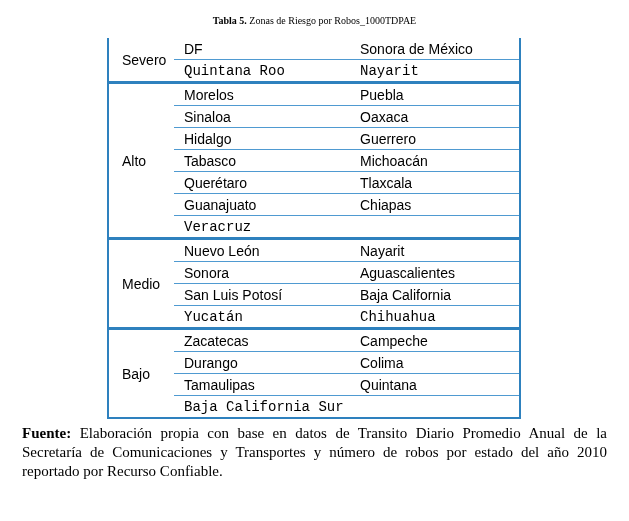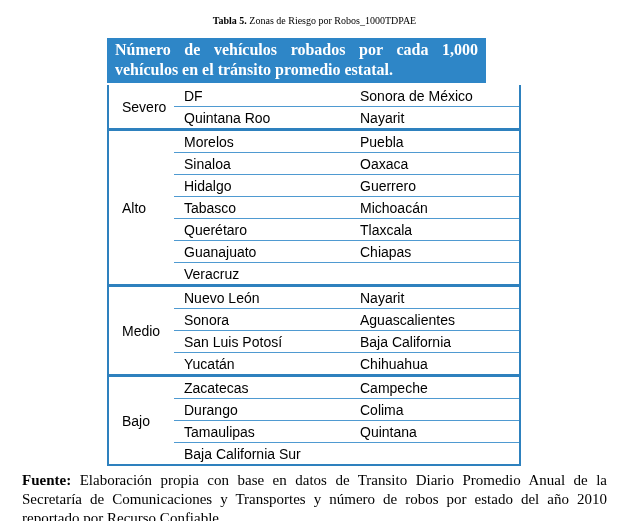--- a/index.html
+++ b/index.html
@@ -65,21 +65,21 @@
     height:21px;
     padding:0;
     vertical-align:middle;
     overflow:hidden;
     white-space:nowrap;
   }
   td.cat{width:52px;padding-left:13px;}
   td.s1{width:168px;padding-left:10px;border-bottom:1px solid var(--row-line);}
   td.s2{width:159px;padding-left:8px;border-bottom:1px solid var(--row-line);}
   tbody tr:last-child td.s1,
-  tbody tr:last-child td.s2{border-bottom:none;}
+  tbody tr:last-child td.s2{border-bottom:none;font-family:Liberation Mono, monospace;}
 
   .source{
     margin:5px 0 0 0;
     font-size:15px;
     line-height:19px;
     text-align:justify;
   }
   .source .bold{font-weight:bold;}
   .source .bold::after{content:" ";}
 </style>
@@ -87,24 +87,20 @@
 <body>
 
 <div class="page">
 
   <div class="caption">
     <span class="bold">Tabla 5.</span><span>Zonas de Riesgo por Robos_1000TDPAE</span>
   </div>
 
   <div class="tablewrap">
 
-    <div class="thead">
-      <div class="hline1">Número de vehículos robados por cada 1,000</div>
-      <div class="hline2">vehículos en el tránsito promedio estatal.</div>
-    </div>
 
     <table class="risk">
       <tbody>
         <tr>
           <td class="cat" rowspan="2">Severo</td>
           <td class="s1">DF</td>
           <td class="s2">Sonora de México</td>
         </tr>
         <tr>
           <td class="s1">Quintana Roo</td>

